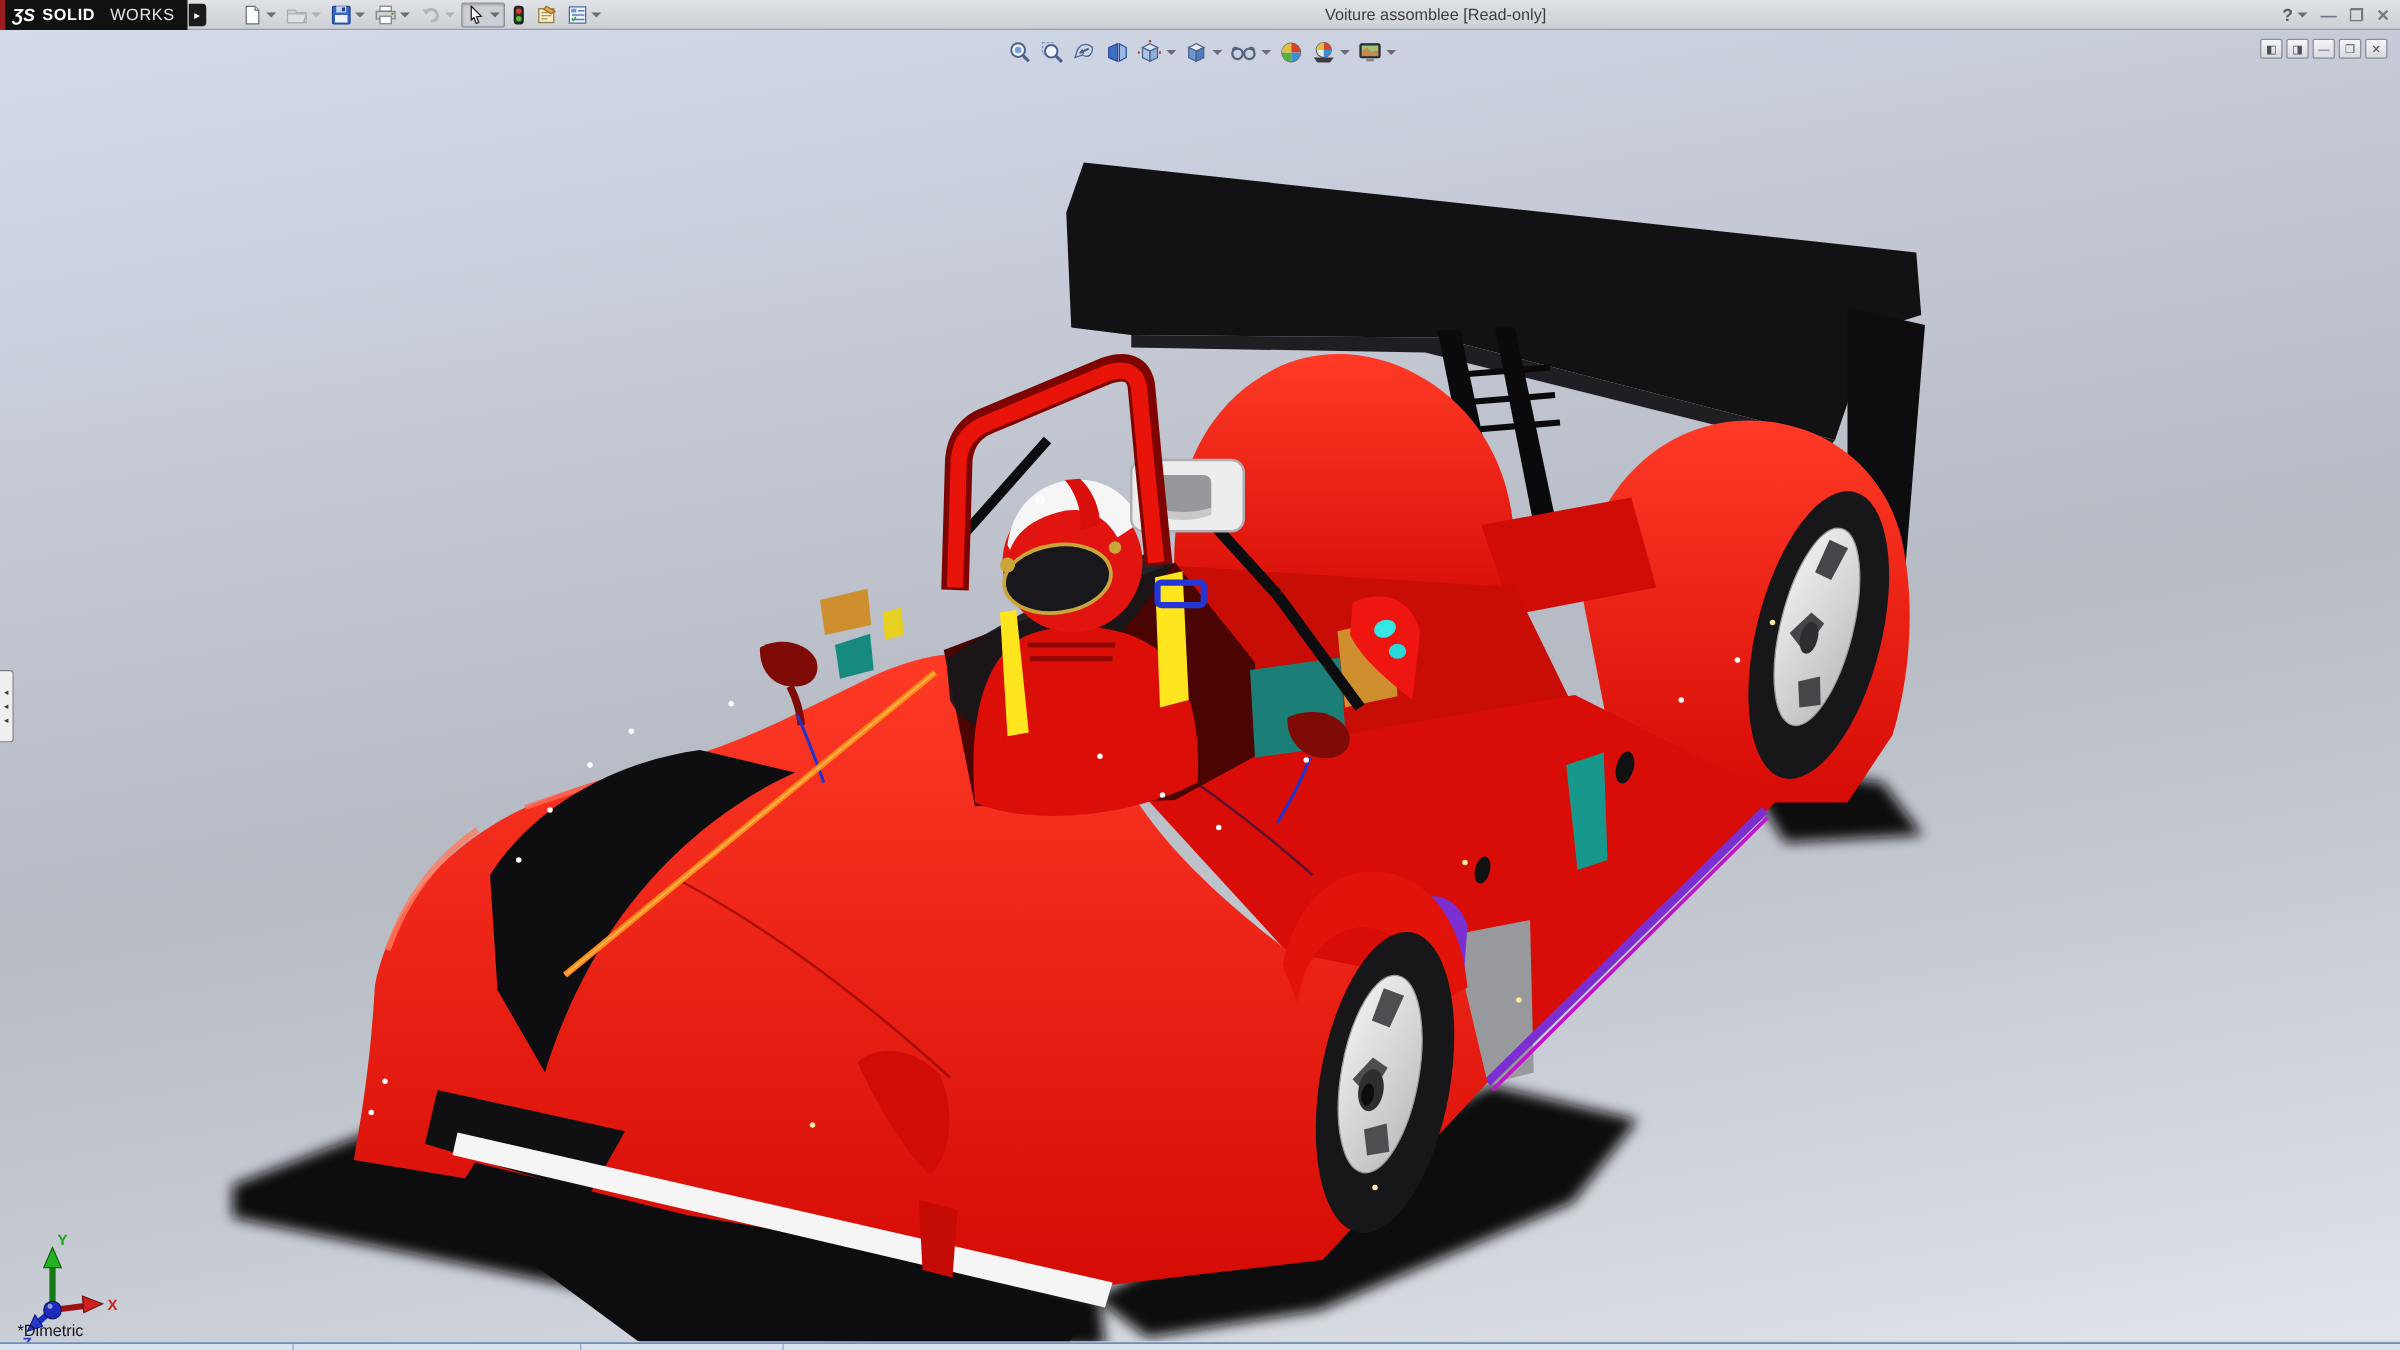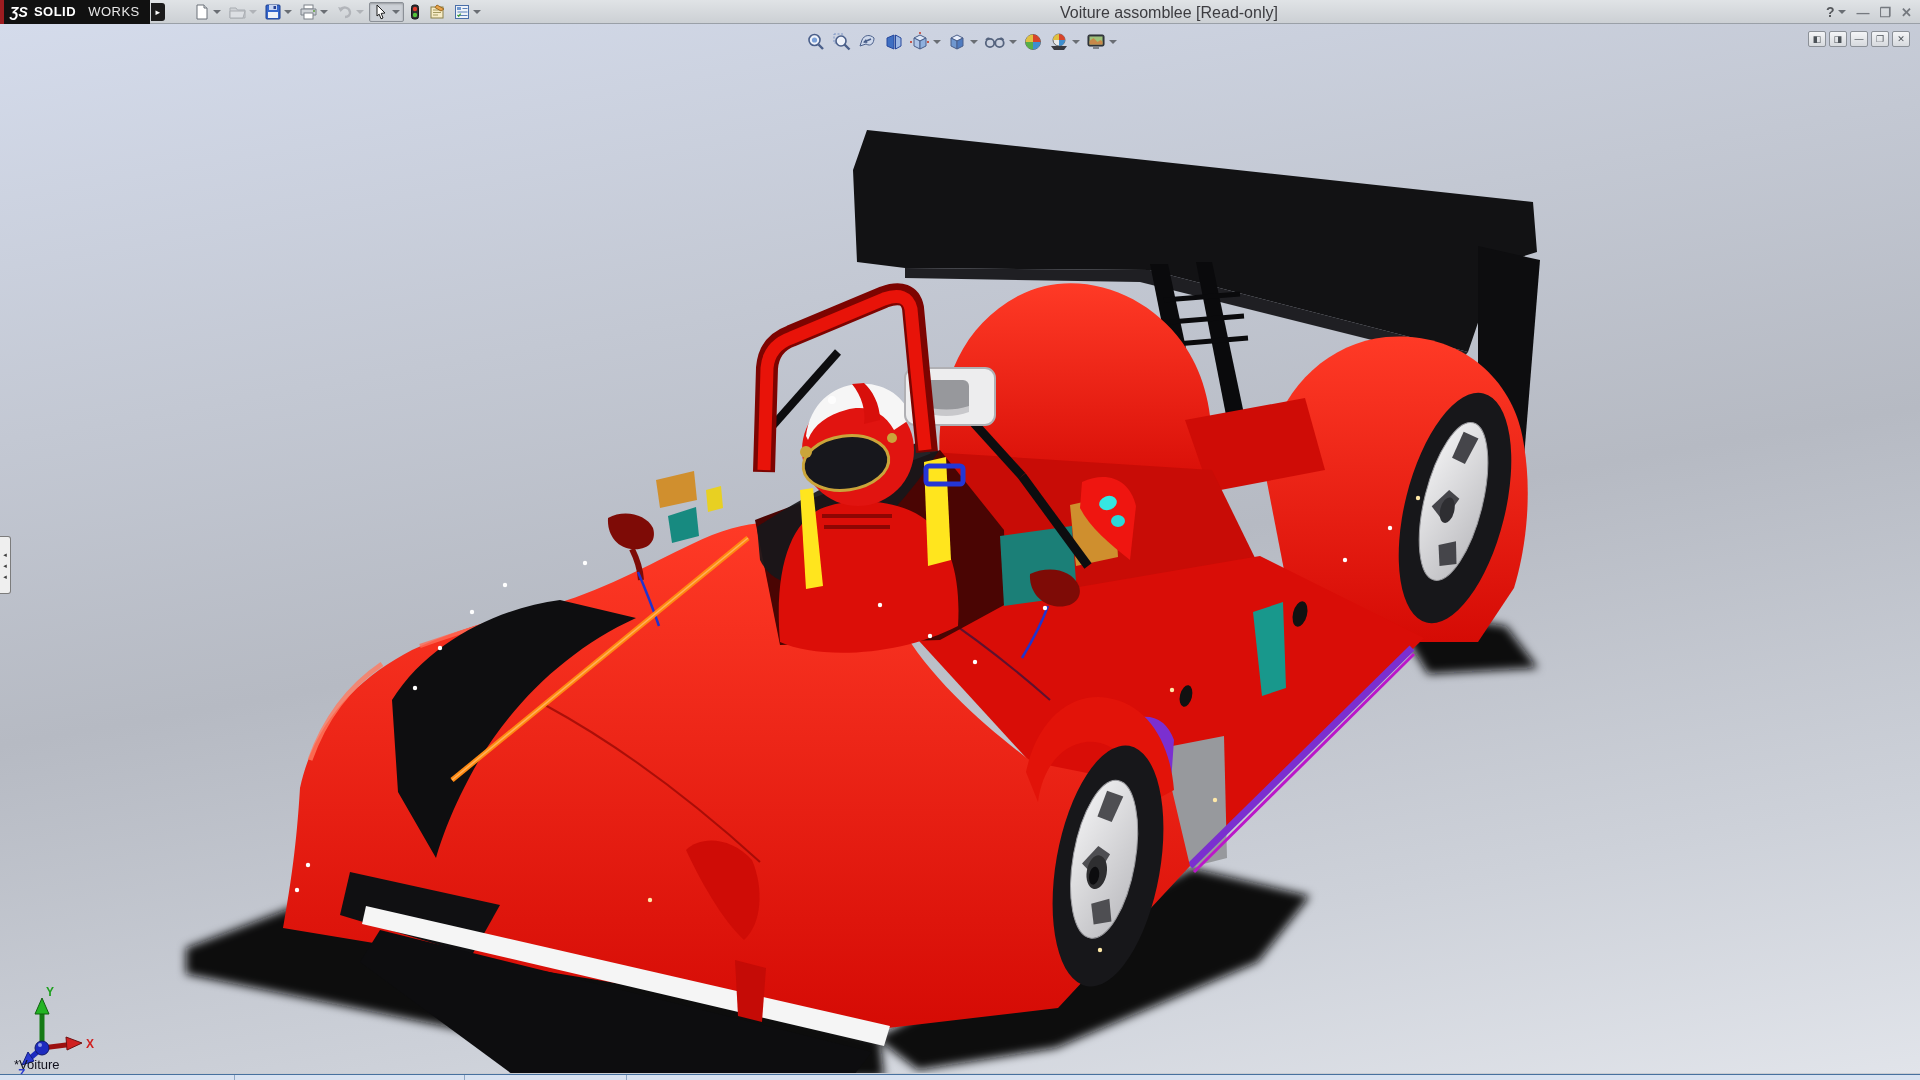--- a/index.html
+++ b/index.html
@@ -20,21 +20,21 @@
     display:flex; align-items:center; justify-content:center; margin-left:1px;
     border-radius:0 3px 3px 0; }
   #std-toolbar { display:flex; align-items:center; margin-left:26px; gap:2px; }
   .tbtn { display:flex; align-items:center; gap:2px; padding:1px 3px; }
   .tbtn svg { display:block; }
   .caret { width:0; height:0; border-left:4px solid transparent; border-right:4px solid transparent;
     border-top:4px solid #6a6e74; margin-left:1px; }
   .caret.dis { border-top-color:#b0b3b8; }
   .pressed { background:#ccd0d6; border:1px solid #8b9097; border-radius:2px;
     box-shadow:inset 0 1px 2px rgba(0,0,0,.25); }
-  #win-title { position:absolute; left:1060px; top:4px; width:400px; font-size:16px;
+  #win-title { position:absolute; left:1060px; top:4px; width:400px; font-size:13px;
     color:#3c3c40; }
   #tb-controls { position:absolute; right:8px; top:0; height:24px; display:flex;
     align-items:center; gap:10px; }
   #tb-controls .wc { color:#75797f; font-size:13px; font-weight:bold; line-height:1; }
   #tb-controls .help { color:#55585c; font-size:14px; font-weight:bold; }
 
   
   #viewport { position:absolute; left:0; top:24px; width:1920px; height:1049px;
     background:linear-gradient(170deg,#d4dbeb 0%,#c3c8d3 30%,#b6bac3 52%,#cdd1d9 80%,#e1e4ea 100%); }
   #viewport svg.scene { position:absolute; left:0; top:0; }
@@ -465,21 +465,21 @@
       <path d="M30,64 L62,60" stroke="#9c1010" stroke-width="5"></path>
       <path d="M70,59 L54,53 L55,66 Z" fill="#d02020" stroke="#701010"></path>
       <text x="74" y="64" fill="#d02020" font-size="12" font-weight="bold">X</text>
       <path d="M30,64 L16,76" stroke="#1d2bbf" stroke-width="5"></path>
       <path d="M10,81 L22,77 L16,68 Z" fill="#2a3ad0" stroke="#131f80"></path>
       <text x="6" y="94" fill="#2a3ad0" font-size="12" font-weight="bold">Z</text>
       <circle cx="30" cy="64" r="7" fill="#1d2bbf" stroke="#101a66"></circle>
       <circle cx="28" cy="61" r="2" fill="#8f9ae8"></circle>
     </svg>
 
-    <div id="orient-label">*Voiture</div>
+    <div id="orient-label">*Dimetric</div>
   </div>
 
   <div id="statusbar">
     <span class="div" style="left:234px"></span>
     <span class="div" style="left:464px"></span>
     <span class="div" style="left:626px"></span>
   </div>
 </div>
 
 </body></html>

